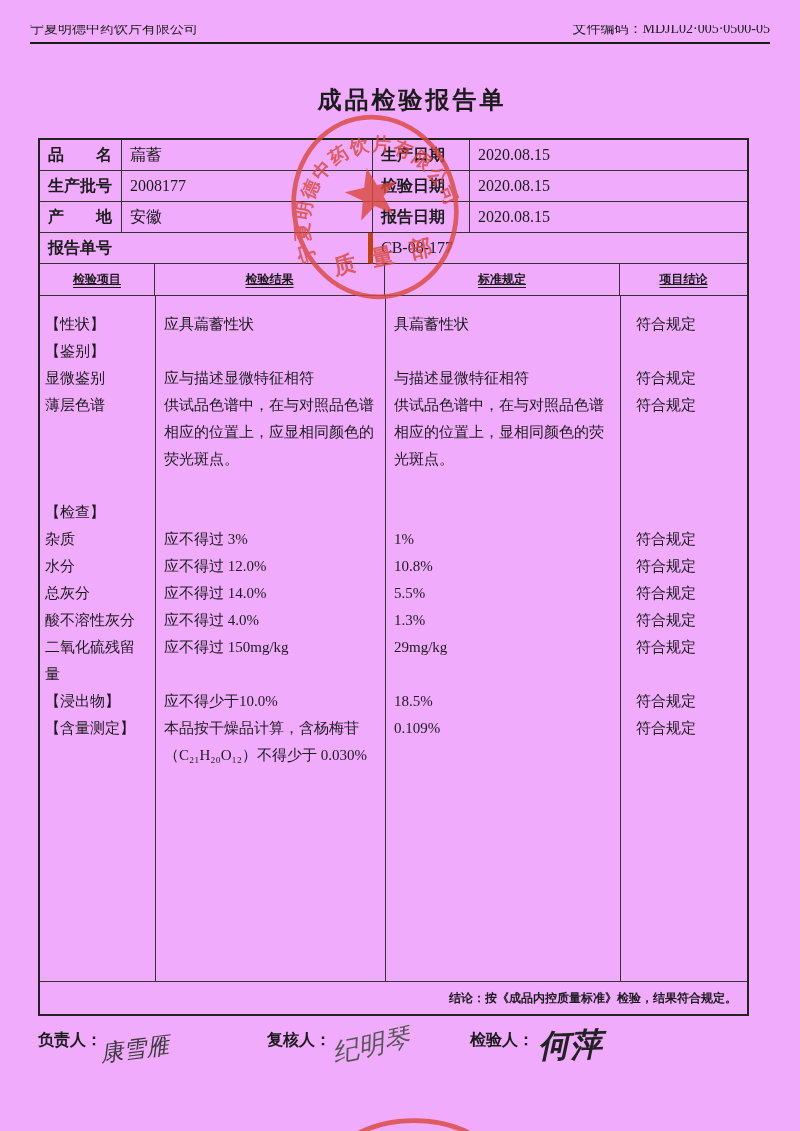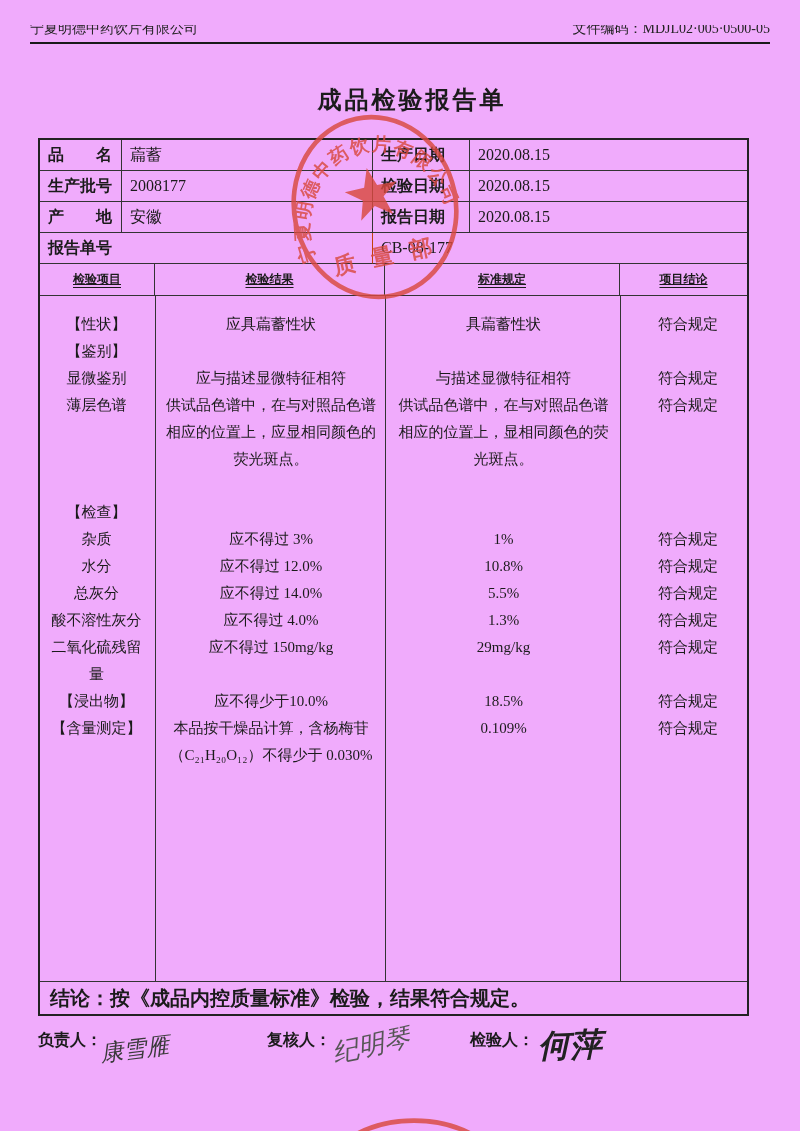--- a/index.html
+++ b/index.html
@@ -18,40 +18,40 @@
   
   .frame { position:absolute; top:138px; left:38px; width:711px; border:2px solid #222; }
 
   .info-grid { display:grid; grid-template-columns:82px 251px 97px 277px; }
   .info-grid .cell { height:31px; border-bottom:1px solid #333; border-right:1px solid #333;
                      font-size:16px; display:flex; align-items:center; padding:0 8px; white-space:nowrap; }
   .info-grid .cell.last { border-right:none; }
   .lbl { font-weight:bold; }
   .report-row { display:grid; grid-template-columns:333px 374px; }
   .report-row .cell { height:31px; border-bottom:1px solid #333; font-size:16px; display:flex; align-items:center; padding:0 8px; }
-  .report-row .cell:first-child { border-right:1px solid #c2410c; }
+  .report-row .cell:first-child { border-right:5px solid #c2410c; }
 
   .insp-head { display:grid; grid-template-columns:115px 230px 235px 127px; border-bottom:1px solid #333; }
   .insp-head .hcell { height:31px; border-right:1px solid #333; display:flex; align-items:center; justify-content:center;
                       font-size:12px; font-weight:bold;text-decoration:underline; }
   .insp-head .hcell span { text-decoration:underline; text-underline-offset:4px; }
   .insp-head .hcell.last { border-right:none; }
 
   .insp-body { position:relative; height:686px; border-bottom:1px solid #333; }
   .vline { position:absolute; top:0; bottom:0; width:1px; background:#333; }
   .v1 { left:115px; } .v2 { left:345px; } .v3 { left:580px; }
-  .insp-grid { position:relative; display:grid; grid-template-columns:115px 230px 235px 127px; padding-top:15px;text-align:center; }
+  .insp-grid { position:relative; display:grid; grid-template-columns:115px 230px 235px 127px; padding-top:15px; }
   .insp-grid .cell { font-size:15px; line-height:27px; padding:0 7px 0 5px; }
   .insp-grid .cell.c-std { padding-left:9px; }
   .insp-grid .cell.c-res { padding-left:9px; }
   .insp-grid .cell.c-con { padding-left:16px; }
   .insp-grid .cell.gap-top { margin-top:26px; }
 
   .concl-row { border-top:1px solid #333; margin-top:-1px; height:33px; display:flex; align-items:center;
-               padding:0 10px; font-size:20px; font-weight:bold; }
+               padding:0 10px; font-size:12px; font-weight:bold;justify-content:flex-end; }
 
   .sig-row { position:absolute; top:1022px; left:30px; width:740px; height:70px; font-size:16px; }
   .sig-label { position:absolute; top:8px; font-weight:bold; }
   .sig-name { position:absolute; color:#3a3a3a; font-style:italic; white-space:nowrap; }
   .sig-1 { left:8px; } .n-1 { left:70px; top:12px; font-size:23px; transform:rotate(-7deg); }
   .sig-2 { left:237px; } .n-2 { left:302px; top:6px; font-size:26px; color:#555; transform:rotate(-12deg); }
   .sig-3 { left:440px; } .n-3 { left:508px; top:2px; font-size:32px; font-weight:bold; color:#222; transform:rotate(-2deg); }
 
   .stamp { position:absolute; opacity:0.82; }
   .stamp-top { top:104px; left:282px; width:186px; height:206px; transform:rotate(-12deg); }

